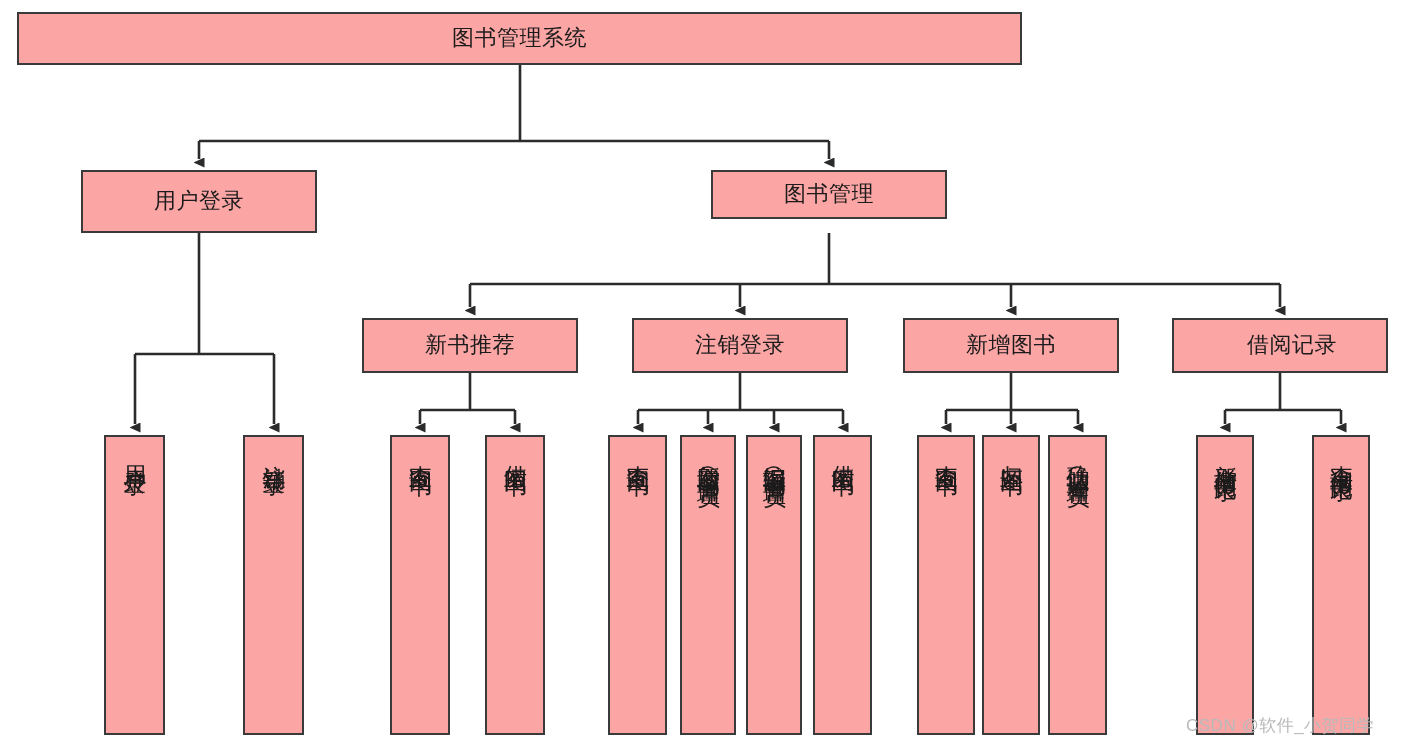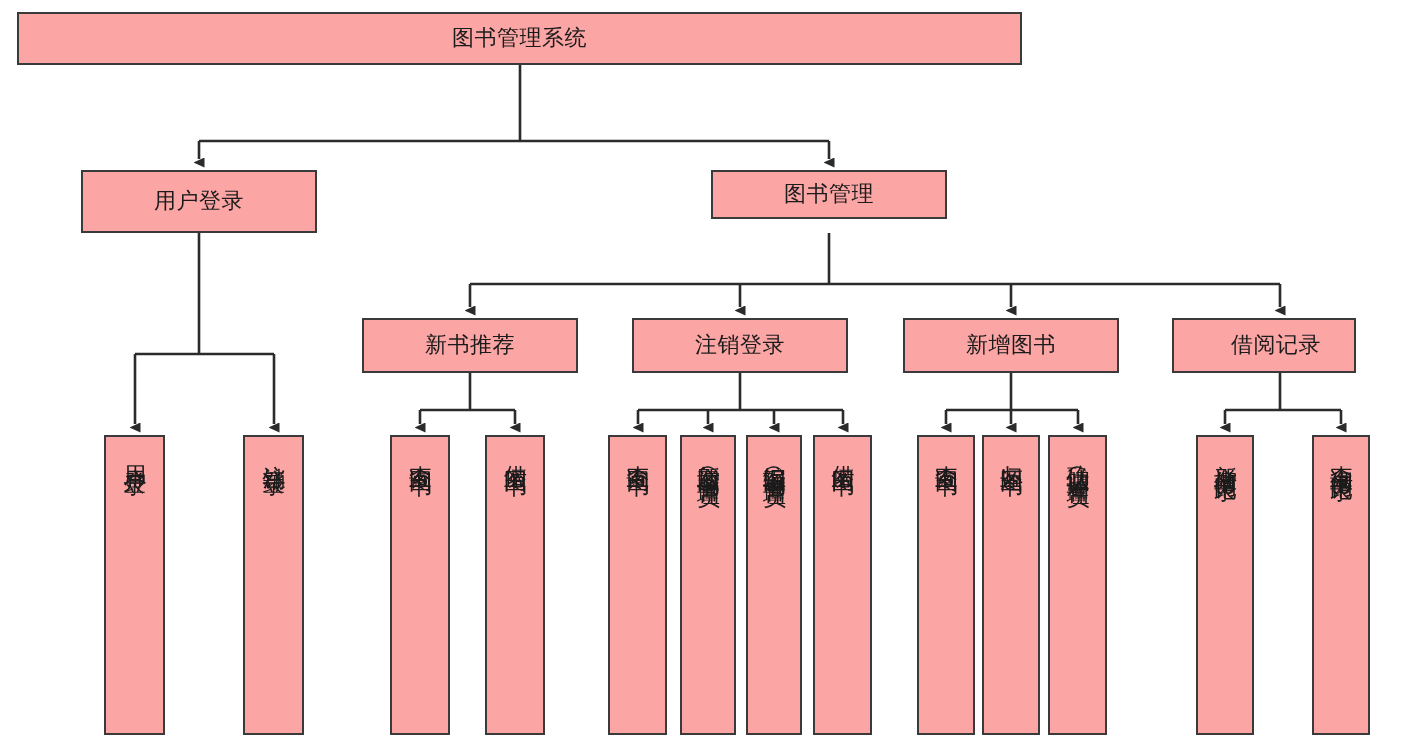--- a/index.html
+++ b/index.html
@@ -123,21 +123,21 @@
       </div>
       <div class="node horiz" style="left: 362px; top: 318px; width: 216px; height: 55px;">
         <span class="node-label">新书推荐</span>
       </div>
       <div class="node horiz" style="left: 632px; top: 318px; width: 216px; height: 55px;">
         <span class="node-label">注销登录</span>
       </div>
       <div class="node horiz" style="left: 903px; top: 318px; width: 216px; height: 55px;">
         <span class="node-label">新增图书</span>
       </div>
-      <div class="node horiz" style="left: 1172px; top: 318px; width: 184px; height: 55px; padding-left: 24px;">
+      <div class="node horiz" style="left: 1172px; top: 318px; width: 216px; height: 55px; padding-left: 24px;">
         <span class="node-label">借阅记录</span>
       </div>
       <div class="node vert" style="left: 104px; top: 435px; width: 61px; height: 300px;">
         <span class="node-label">用户登录</span>
       </div>
       <div class="node vert" style="left: 243px; top: 435px; width: 61px; height: 300px;">
         <span class="node-label">注销登录</span>
       </div>
       <div class="node vert" style="left: 390px; top: 435px; width: 60px; height: 300px;">
         <span class="node-label">查询图书</span>
@@ -167,13 +167,14 @@
         <span class="node-label">确认归还（管理员）</span>
       </div>
       <div class="node vert" style="left: 1196px; top: 435px; width: 58px; height: 300px;">
         <span class="node-label">新增借阅记录</span>
       </div>
       <div class="node vert" style="left: 1312px; top: 435px; width: 58px; height: 300px;">
         <span class="node-label">查询借阅记录</span>
       </div>
     </div>
 
+  <div id="watermark">CSDN @软件_小贺同学</div>
 </div>
 
 </body></html>

